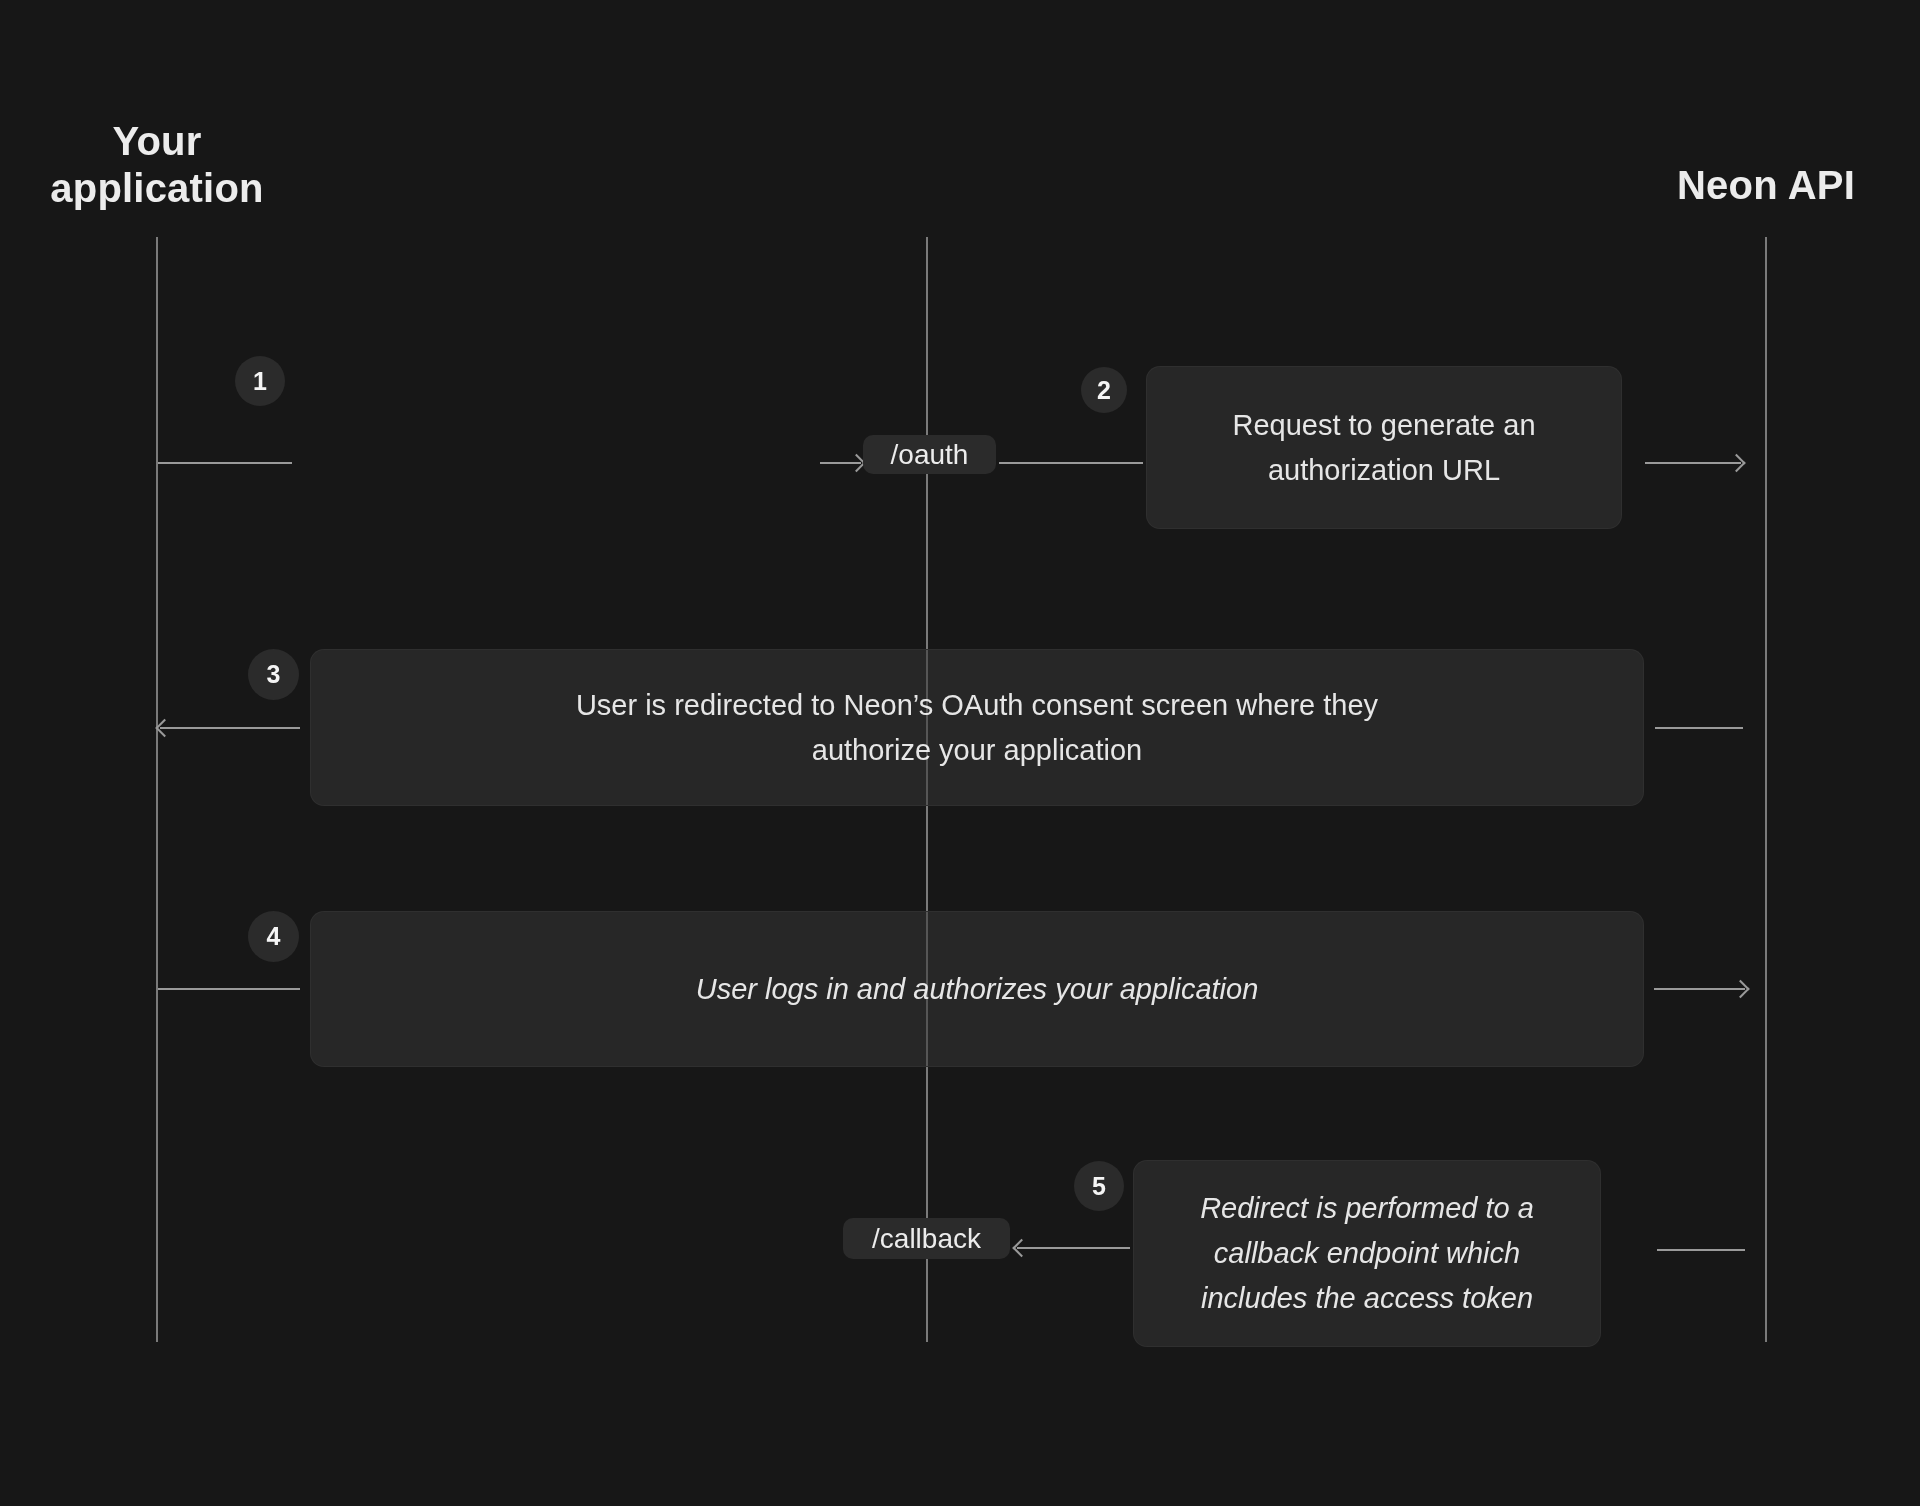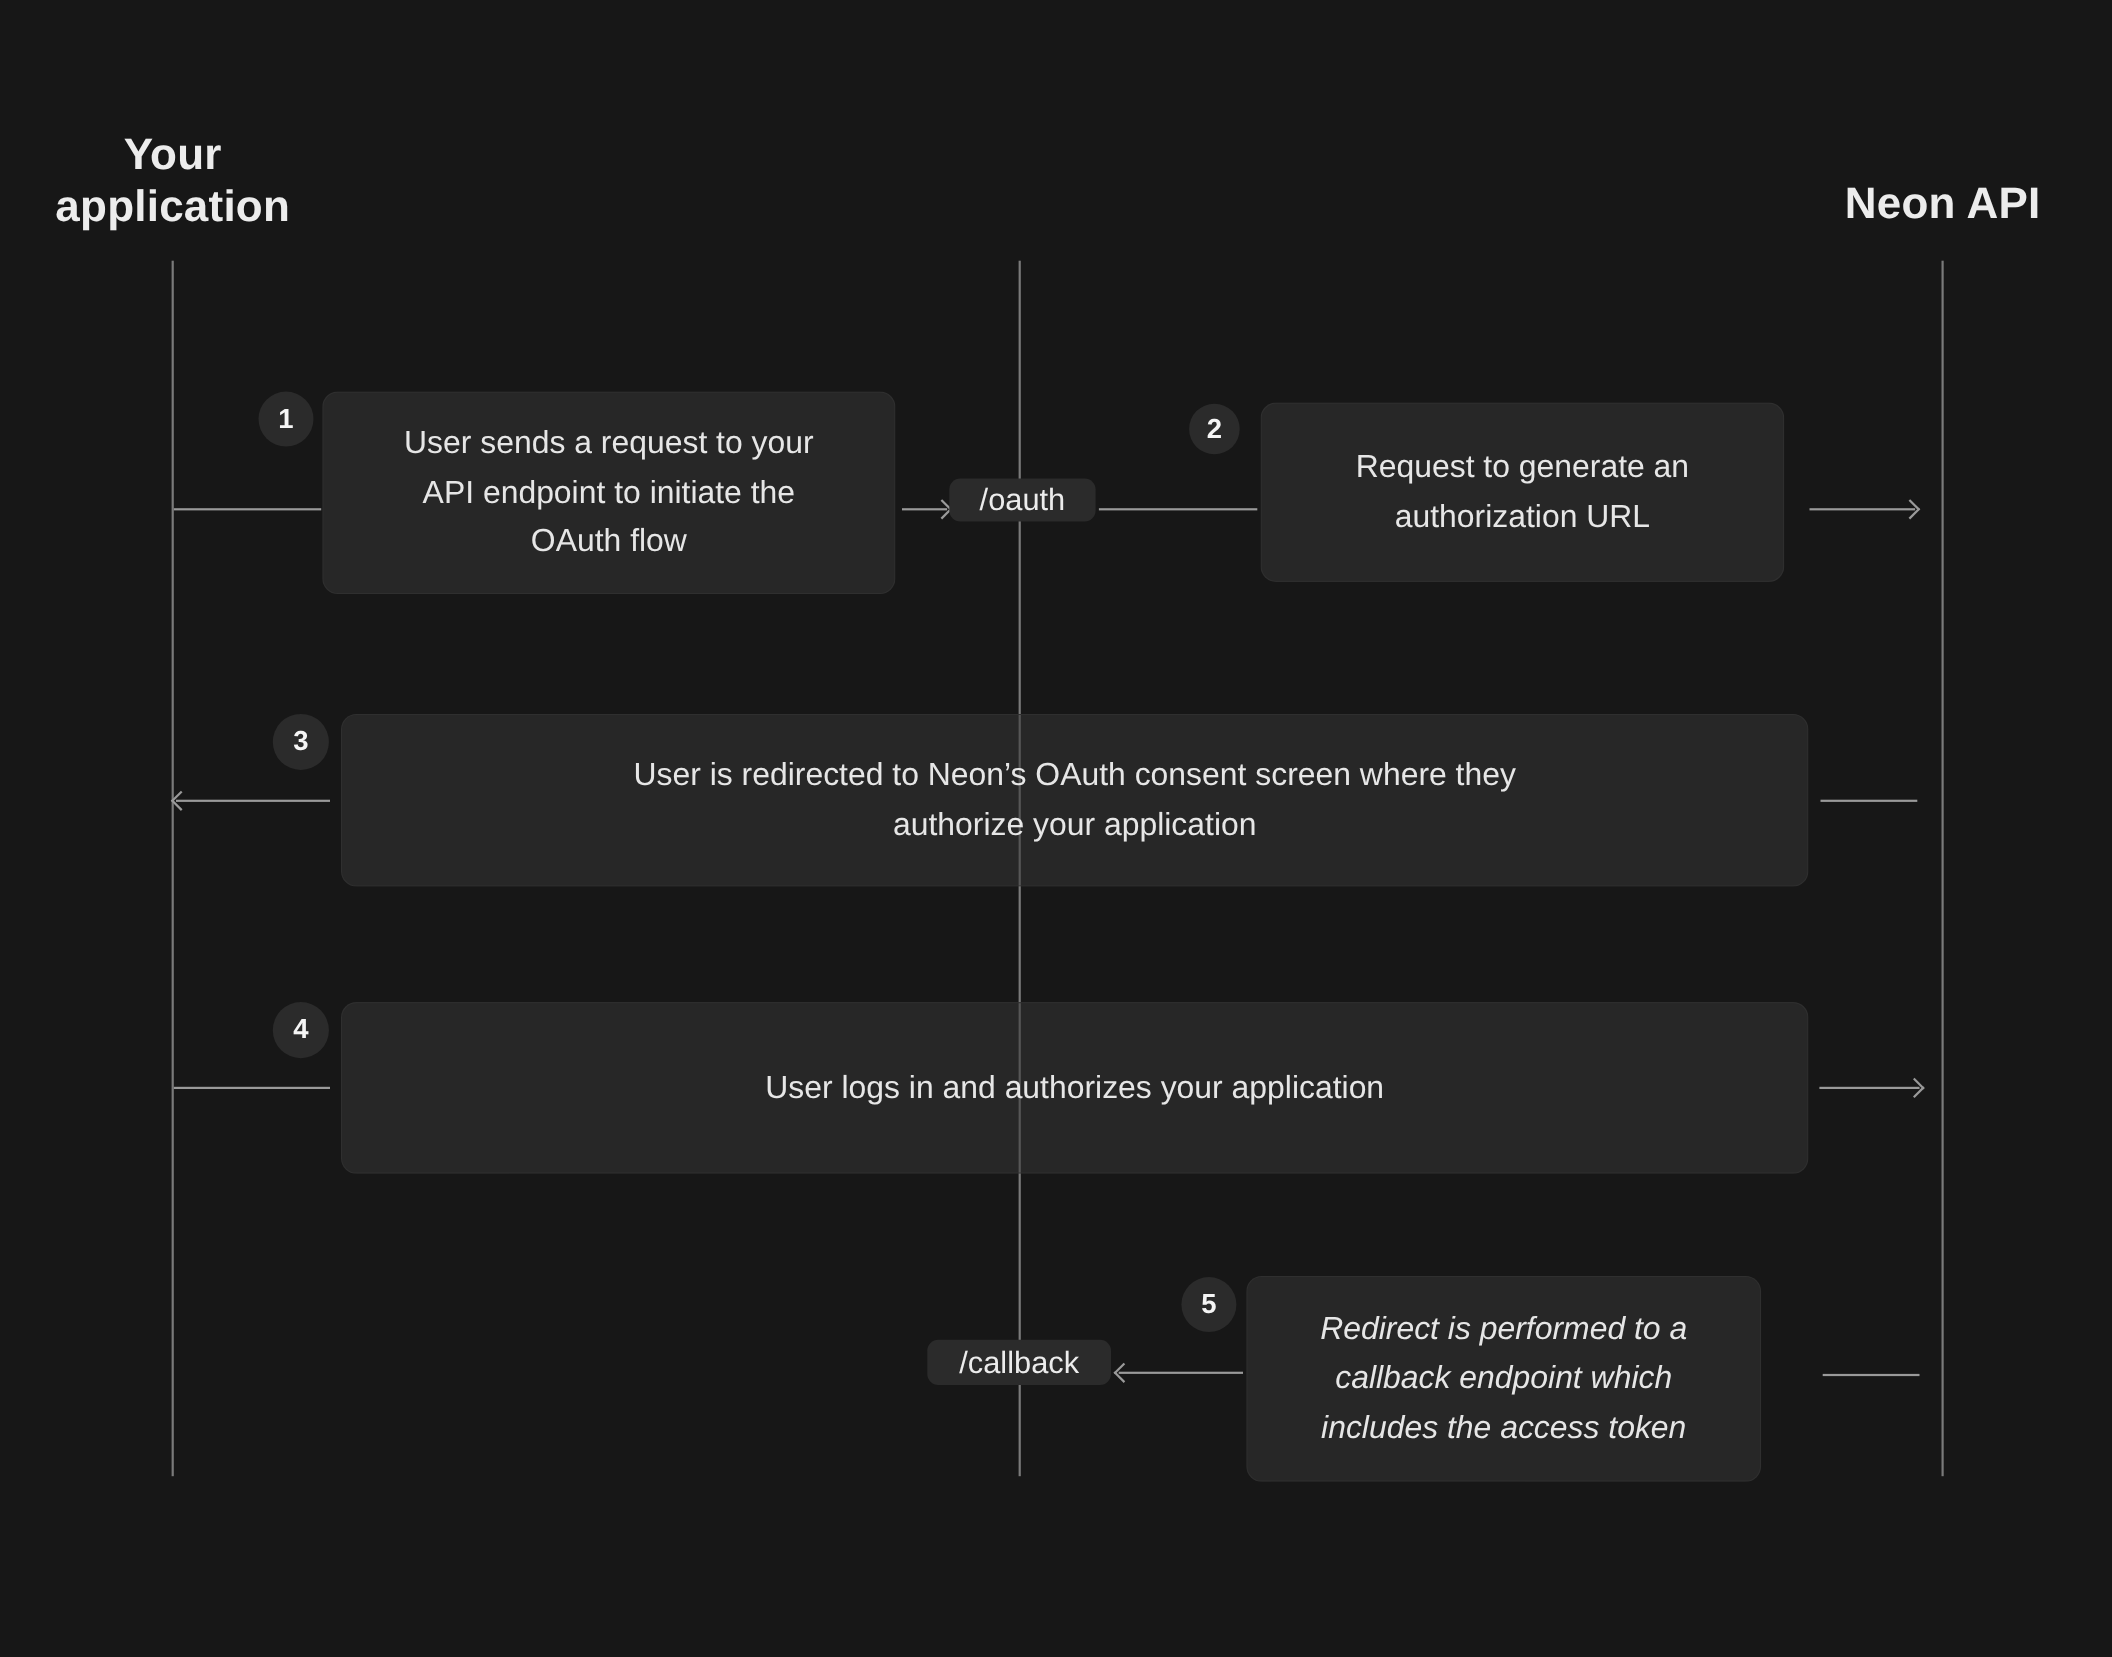--- a/index.html
+++ b/index.html
@@ -57,21 +57,21 @@
     display:flex;align-items:center;justify-content:center;
     text-align:center;color:var(--text-note);
     font-size:29px;line-height:1.55;z-index:2;
   }
   .note-1{left:293px;top:356px;width:521px;height:184px;}
   .note-1 .txt{max-width:410px;}
   .note-2{left:1146px;top:366px;width:476px;height:163px;}
   .note-2 .txt{max-width:335px;}
   .note-3{left:310px;top:649px;width:1334px;height:157px;}
   .note-3 .txt{max-width:840px;}
-  .note-4{left:310px;top:911px;width:1334px;height:156px;}
+  .note-4{left:310px;top:911px;width:1334px;height:156px;font-style:italic;}
   .note-4 .txt{max-width:1200px;}
   .note-5{left:1133px;top:1160px;width:468px;height:187px;font-style:italic;}
   .note-5 .txt{max-width:390px;}
 
   
   .endpoint{
     position:absolute;background:var(--label-bg);
     border-radius:10px;color:var(--text-primary);
     font-size:28px;display:flex;align-items:center;justify-content:center;
     z-index:4;
@@ -113,23 +113,20 @@
   <div class="col-header hdr-neon">Neon API</div>
 
   <div class="lifeline ll-app"></div>
   <div class="lifeline ll-api"></div>
   <div class="lifeline ll-neon"></div>
   <div class="lifeline-overlay ov-3"></div>
   <div class="lifeline-overlay ov-4"></div>
 
   <div class="msg m-r1a"></div>
   <div class="badge badge-1">1</div>
-  <div class="note note-1">
-    <span class="txt">User sends a request to your API endpoint to initiate the OAuth flow</span>
-  </div>
   <div class="msg head-r m-r1b"></div>
   <div class="endpoint ep-oauth">/oauth</div>
 
   <div class="msg m-r1c"></div>
   <div class="badge badge-2">2</div>
   <div class="note note-2">
     <span class="txt">Request to generate an authorization URL</span>
   </div>
   <div class="msg head-r m-r1d"></div>
 

